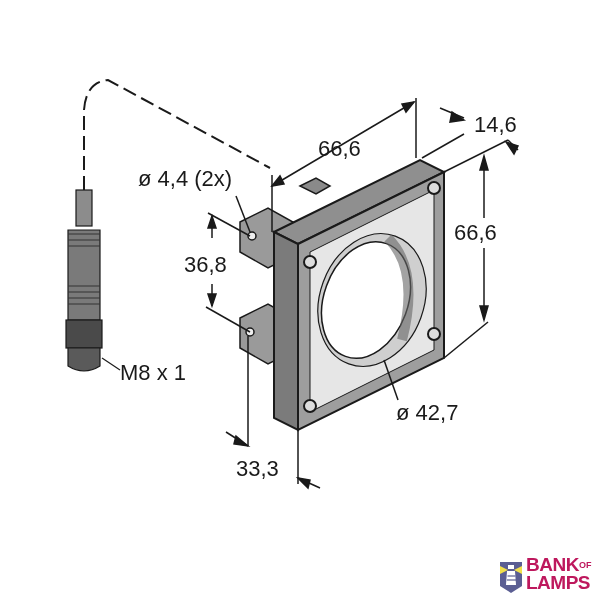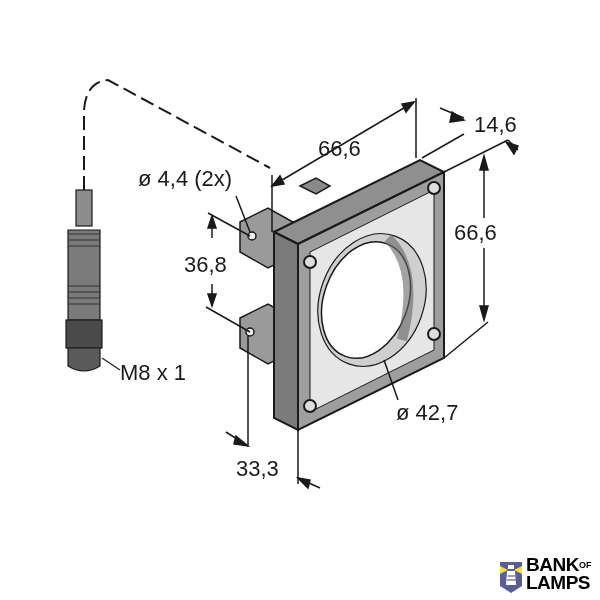--- a/index.html
+++ b/index.html
@@ -1,20 +1,20 @@
 <!DOCTYPE html>
 <html><head>
 <meta charset="utf-8">
 <style>
   html,body{margin:0;padding:0;background:#ffffff;}
   body{width:600px;height:600px;position:relative;overflow:hidden;font-family:"Liberation Sans",sans-serif;}
   #drawing{position:absolute;left:0;top:0;width:600px;height:600px;}
   .dimtxt{font-family:"Liberation Sans",sans-serif;font-size:22px;fill:#1a1a1a;}
   .logo{position:absolute;left:498px;top:556px;width:102px;height:40px;}
-  .logo-text{position:absolute;left:28px;top:0;font-family:"Liberation Sans",sans-serif;font-weight:bold;color:#000000;line-height:18px;font-size:19px;letter-spacing:-0.5px;}
+  .logo-text{position:absolute;left:28px;top:0;font-family:"Liberation Sans",sans-serif;font-weight:bold;color:#be185d;line-height:18px;font-size:19px;letter-spacing:-0.5px;}
   .logo-text .of{font-size:9px;vertical-align:top;letter-spacing:0;}
 </style>
 </head>
 <body>
 
 <svg id="drawing" viewBox="0 0 600 600" xmlns="http://www.w3.org/2000/svg">
 
   <g fill="none" stroke="#1a1a1a" stroke-width="2">
     <path d="M84 190 L84 110 Q86 82 108 80 L270 168" stroke-dasharray="14 6"></path>
   </g>

